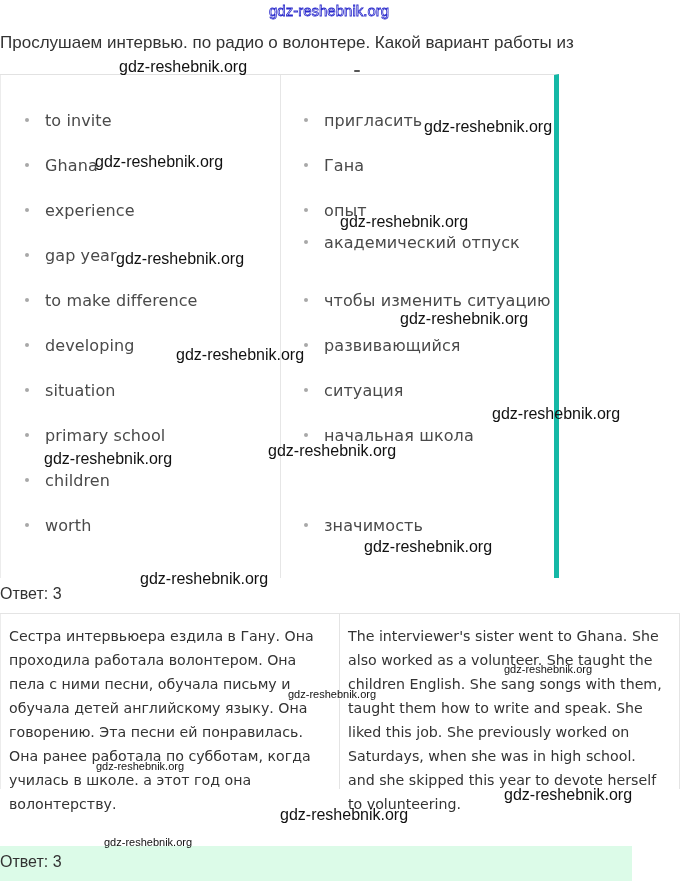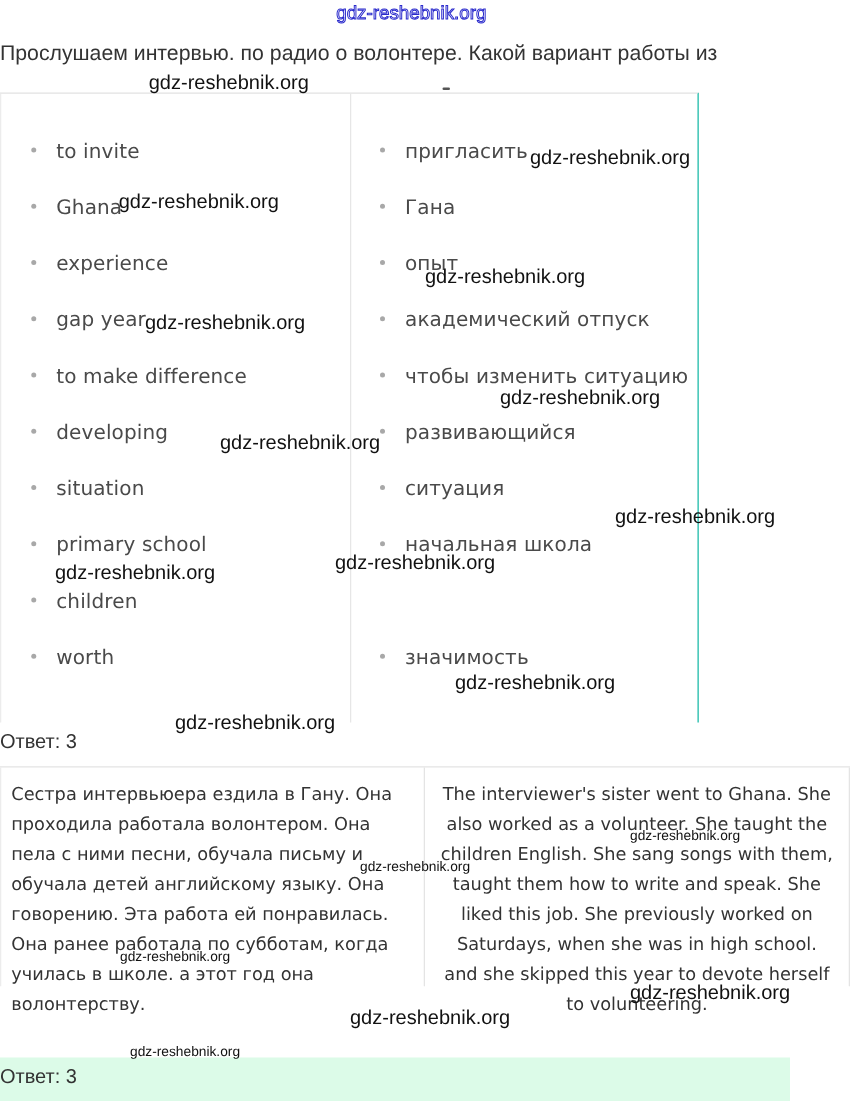--- a/index.html
+++ b/index.html
@@ -34,21 +34,21 @@
       color: #333333;
       white-space: nowrap;
     }
     .vocab-table {
       position: absolute;
       left: 0;
       top: 74px;
       width: 559px;
       height: 504px;
       border-top: 1px solid #e2e2e2;
-      border-right: 1px solid #14b8a6;
+      border-right: 5px solid #14b8a6;
       box-sizing: border-box;
     }
     .vocab-col {
       position: absolute;
       top: 0;
       bottom: 0;
     }
     .vocab-col.en {
       left: 0;
       width: 279px;
@@ -115,21 +115,20 @@
       border-right: 1px solid #e4e4e4;
       font-family: "DejaVu Sans", sans-serif;
       font-size: 14.2px;
     }
     .story-cell.en {
       left: 340px;
       width: 340px;
       border-right: 1px solid #e4e4e4;
       font-family: "DejaVu Sans", sans-serif;
       font-size: 14.2px;
-      text-align: center;
     }
     .answer2-bar {
       position: absolute;
       left: 0;
       top: 846px;
       width: 632px;
       height: 35px;
       background: #dcfbe8;
     }
     .answer2 {
@@ -178,38 +177,38 @@
     <div class="vocab-item" style="top:261px"><span class="bullet"></span><span>developing</span></div>
     <div class="vocab-item" style="top:306px"><span class="bullet"></span><span>situation</span></div>
     <div class="vocab-item" style="top:351px"><span class="bullet"></span><span>primary school</span></div>
     <div class="vocab-item" style="top:396px"><span class="bullet"></span><span>children</span></div>
     <div class="vocab-item" style="top:441px"><span class="bullet"></span><span>worth</span></div>
   </div>
   <div class="vocab-col ru">
     <div class="vocab-item" style="top:36px"><span class="bullet"></span><span>пригласить</span></div>
     <div class="vocab-item" style="top:81px"><span class="bullet"></span><span>Гана</span></div>
     <div class="vocab-item" style="top:126px"><span class="bullet"></span><span>опыт</span></div>
-    <div class="vocab-item" style="top:171px"><span class="bullet"></span><span>академический отпуск</span></div>
+    <div class="vocab-item" style="top:158px"><span class="bullet"></span><span>академический отпуск</span></div>
     <div class="vocab-item" style="top:216px"><span class="bullet"></span><span>чтобы изменить ситуацию</span></div>
     <div class="vocab-item" style="top:261px"><span class="bullet"></span><span>развивающийся</span></div>
     <div class="vocab-item" style="top:306px"><span class="bullet"></span><span>ситуация</span></div>
     <div class="vocab-item" style="top:351px"><span class="bullet"></span><span>начальная школа</span></div>
     <div class="vocab-item" style="top:441px"><span class="bullet"></span><span>значимость</span></div>
   </div>
 </div>
 
 <div class="answer1">Ответ: 3</div>
 
 <div class="story-table">
   <div class="story-cell ru">
     <div>Сестра интервьюера ездила в Гану. Она</div>
     <div>проходила работала волонтером. Она</div>
     <div>пела с ними песни, обучала письму и</div>
     <div>обучала детей английскому языку. Она</div>
-    <div>говорению. Эта работа ей понравилась.</div>
+    <div>говорению. Эта песни ей понравилась.</div>
     <div>Она ранее работала по субботам, когда</div>
     <div>училась в школе. а этот год она</div>
     <div>волонтерству.</div>
   </div>
   <div class="story-cell en">
     <div>The interviewer's sister went to Ghana. She</div>
     <div>also worked as a volunteer. She taught the</div>
     <div>children English. She sang songs with them,</div>
     <div>taught them how to write and speak. She</div>
     <div>liked this job. She previously worked on</div>

